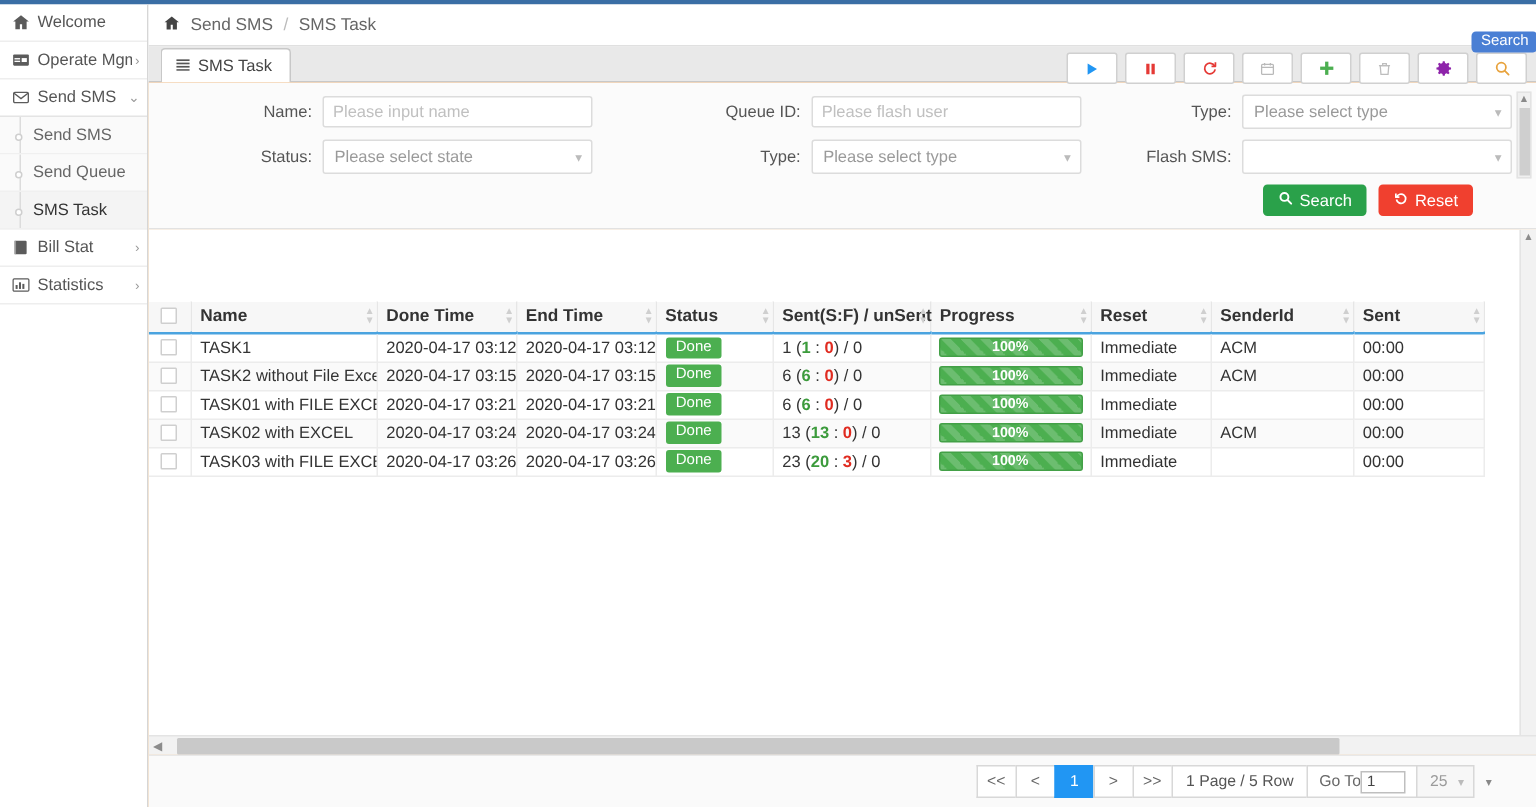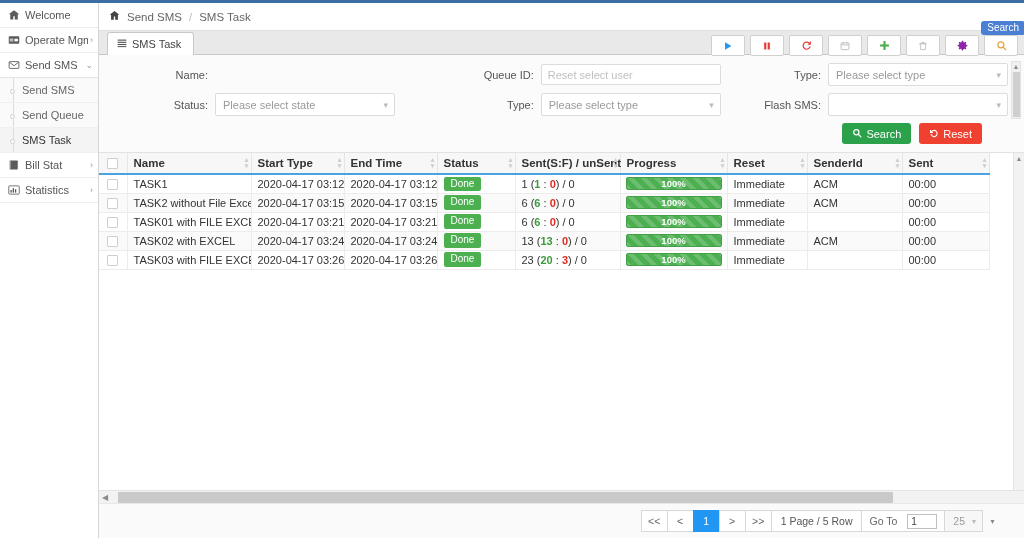--- a/index.html
+++ b/index.html
@@ -456,21 +456,21 @@
     border-right: none;
     background: #fff;
     display: flex; align-items: center; justify-content: center;
     font-size: 10.5px; color: #666;
     cursor: pointer;
     padding: 0 6px;
   }
   .pbtn.active { background: #2196f3; color: #fff; border-color: #2196f3; }
   .pbtn.info { color: #555; padding: 0 9px; cursor: default; }
   .pbtn.goto {
-    gap: 10px; padding: 0 7px; cursor: default;
+    gap: 0; padding: 0 7px; cursor: default;
   }
   .pbtn.goto input {
     width: 30px; height: 15px;
     border: 1px solid #bfbfbf;
     font-size: 10px;
     font-family: inherit;
     text-align: left;
     padding: 0 3px;
     color: #444;
     background: #fff;
@@ -649,25 +649,28 @@
       </div>
     </div>
 
     <div id="card">
 
       <div id="searchform">
 
         <div class="frow">
           <div class="fcell c1">
             <span class="flabel">Name:</span>
+            <div class="finput">
+              <span>Please input name</span>
+            </div>
           </div>
           <div class="fcell c2">
             <span class="flabel">Queue ID:</span>
             <div class="finput">
-              <span>Reset select user</span>
+              <span>Please flash user</span>
             </div>
           </div>
           <div class="fcell c3">
             <span class="flabel">Type:</span>
             <div class="fselect">
               <span>Please select type</span>
               <span class="car">▾</span>
             </div>
           </div>
         </div>
@@ -718,21 +721,21 @@
 
         <div class="formscroll">
           <span class="ar">▲</span>
           <span class="thumb"></span>
         </div>
       </div>
 
       <div id="tablewrap">
 
 
-        <table class="grid" style="position:relative;z-index:2;">
+        <table class="grid" style="position:relative;z-index:2;margin-top:48px;">
           <colgroup>
             <col style="width:28px">
               <col style="width:124px">
               <col style="width:93px">
             <col style="width:93px">
               <col style="width:78px">
               <col style="width:105px">
             <col style="width:107px">
               <col style="width:80px">
               <col style="width:95px">
@@ -741,21 +744,21 @@
           <thead>
             <tr>
               <th style="text-align:center;padding:0;">
                 <span class="cbx"></span>
               </th>
               <th>
                 <span>Name</span>
                 <span class="handle">▴<br>▾</span>
               </th>
               <th>
-                <span>Start Type</span>
+                <span>Done Time</span>
                 <span class="handle">▴<br>▾</span>
               </th>
               <th>
                 <span>End Time</span>
                 <span class="handle">▴<br>▾</span>
               </th>
               <th>
                 <span>Status</span>
                 <span class="handle">▴<br>▾</span>
               </th>

